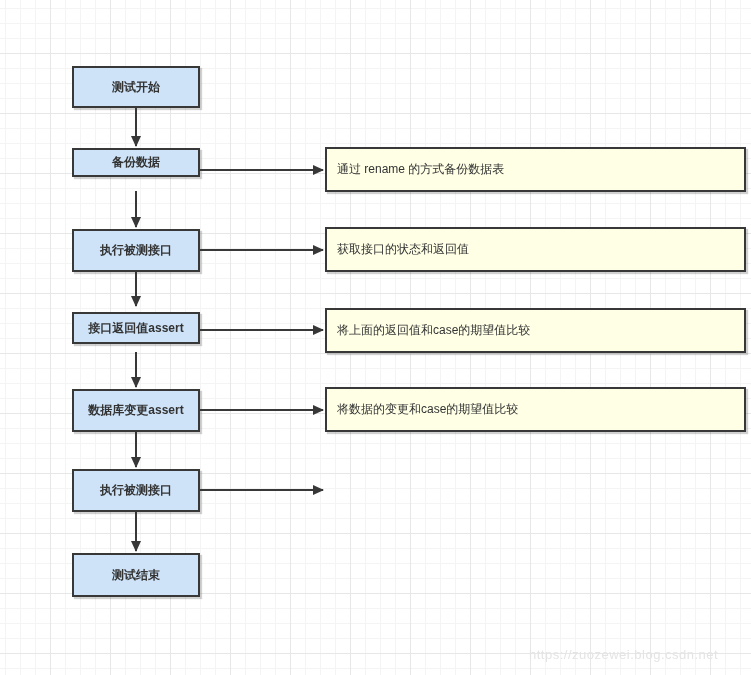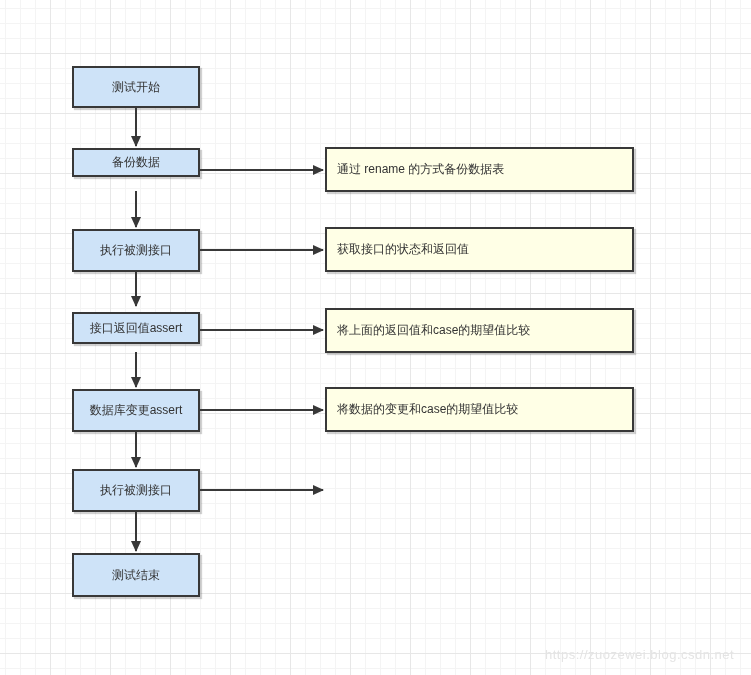--- a/index.html
+++ b/index.html
@@ -28,25 +28,26 @@
     box-sizing: border-box;
     background: #cee3f8;
     border: 2px solid #383838;
     box-shadow: 2px 2px 1px rgba(0,0,0,0.18);
     display: flex;
     align-items: center;
     justify-content: center;
     font-size: 12px;
     color: #333333;
     white-space: nowrap;
+    font-weight: bold;
   }
   .note {
     position: absolute;
     left: 325px;
-    width: 309px;
+    width: 421px;
     box-sizing: border-box;
     background: #ffffe6;
     border: 2px solid #383838;
     box-shadow: 2px 2px 1px rgba(0,0,0,0.18);
     display: flex;
     align-items: center;
     padding-left: 10px;
     font-size: 12px;
     color: #333333;
     white-space: nowrap;
@@ -59,21 +60,20 @@
     pointer-events: none;
   }
   .watermark {
     position: absolute;
     left: 529px;
     top: 647px;
     font-size: 13px;
     color: #e4e4e4;
     letter-spacing: 0.5px;
     white-space: nowrap;
-    margin-left: 16px;
   }
 </style>
 </head>
 <body>
 
 <div class="canvas">
 
   <div class="node" style="top:66px;height:42px">测试开始</div>
   <div class="node" style="top:148px;height:29px">备份数据</div>
   <div class="node" style="top:229px;height:43px">执行被测接口</div>

